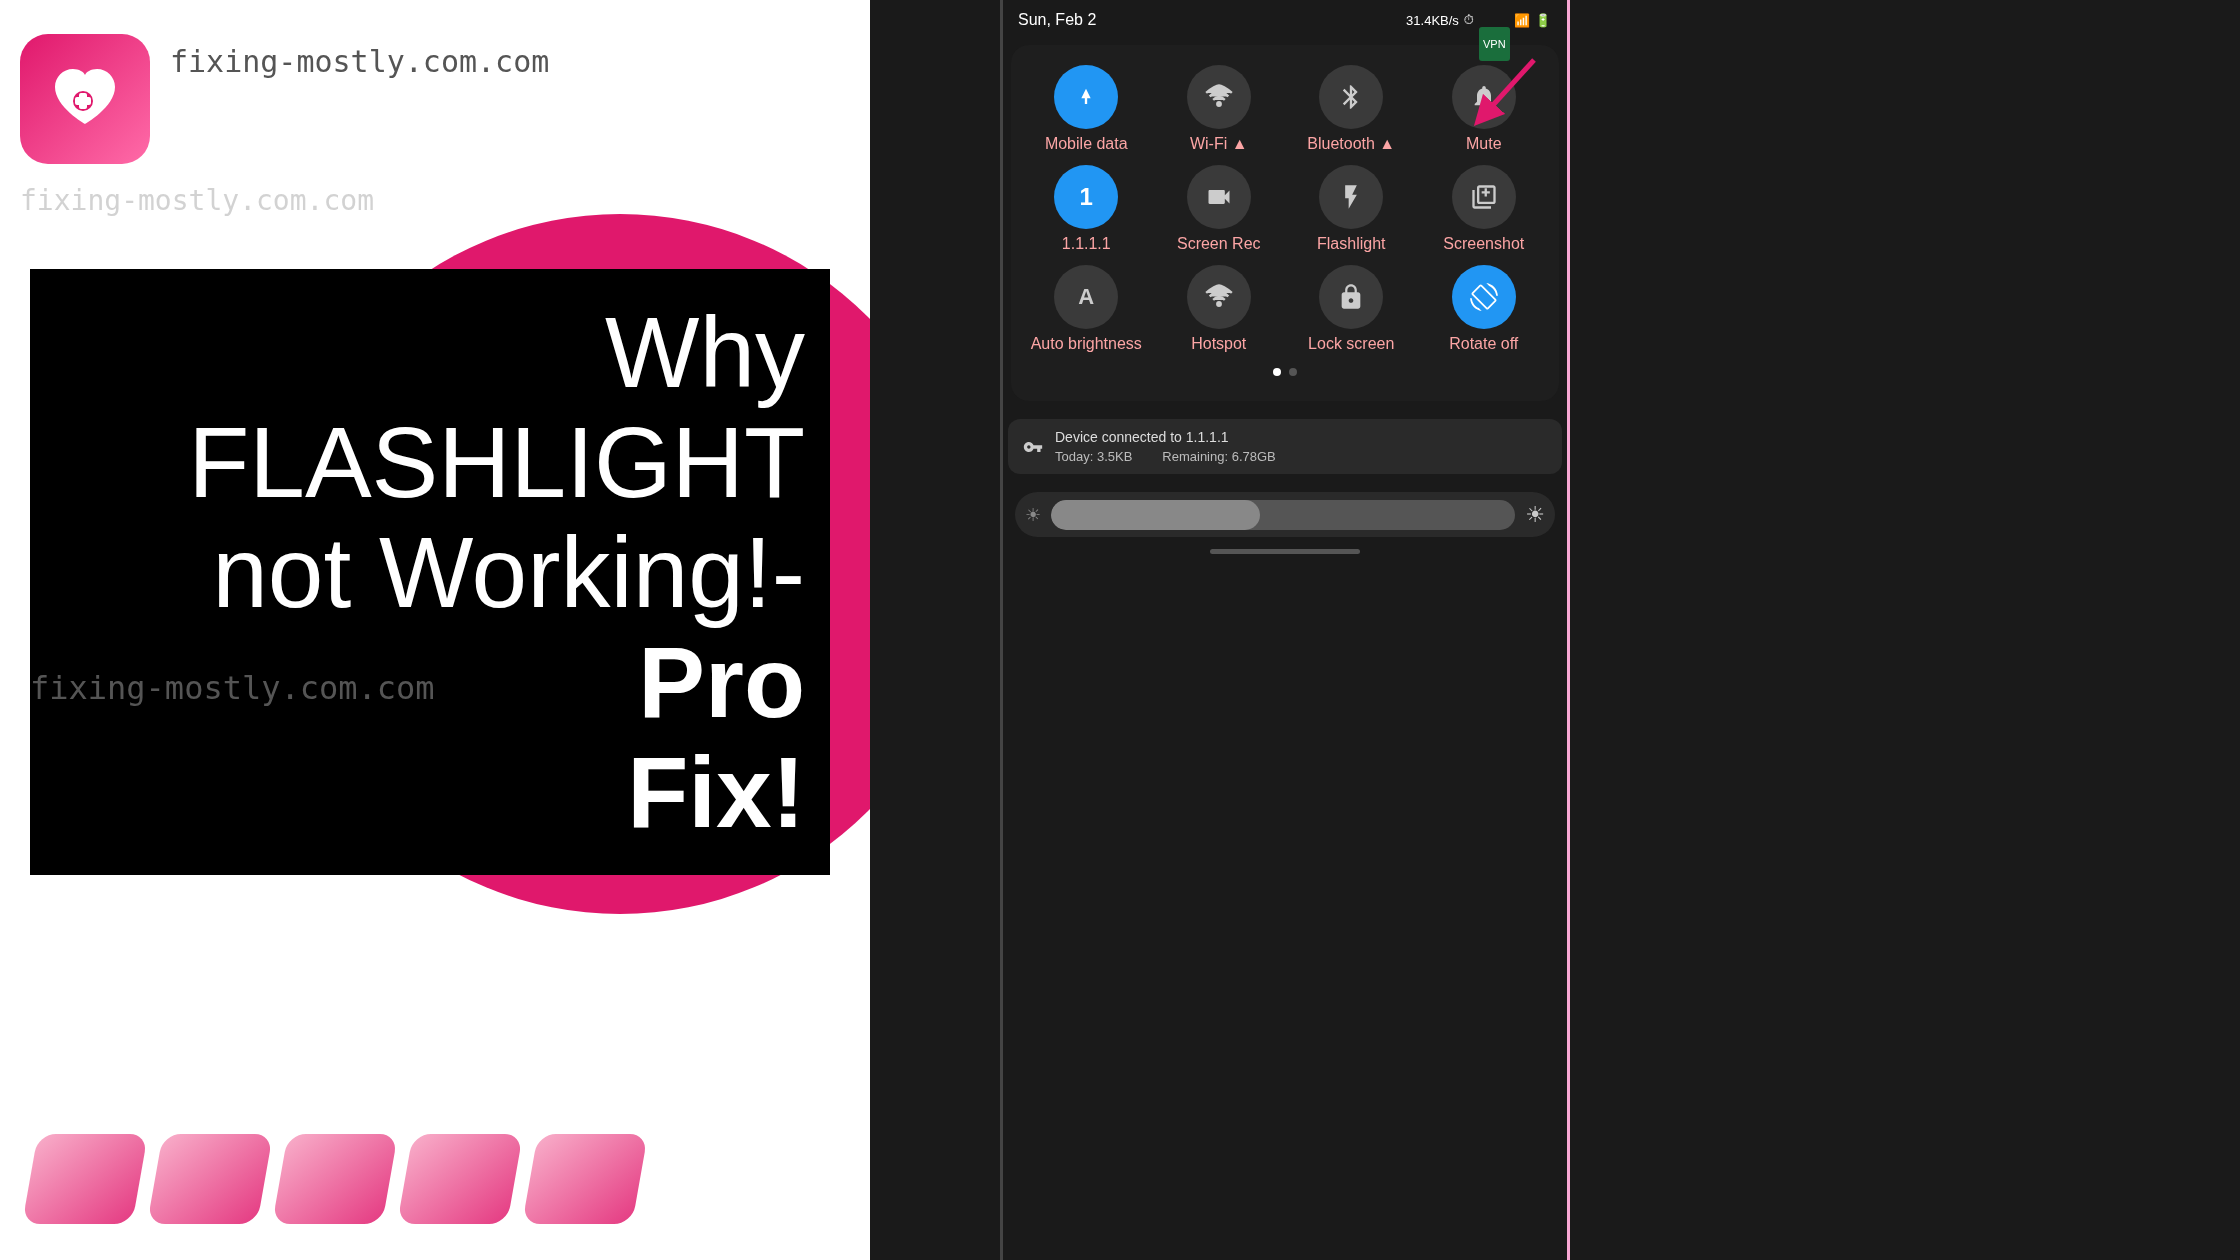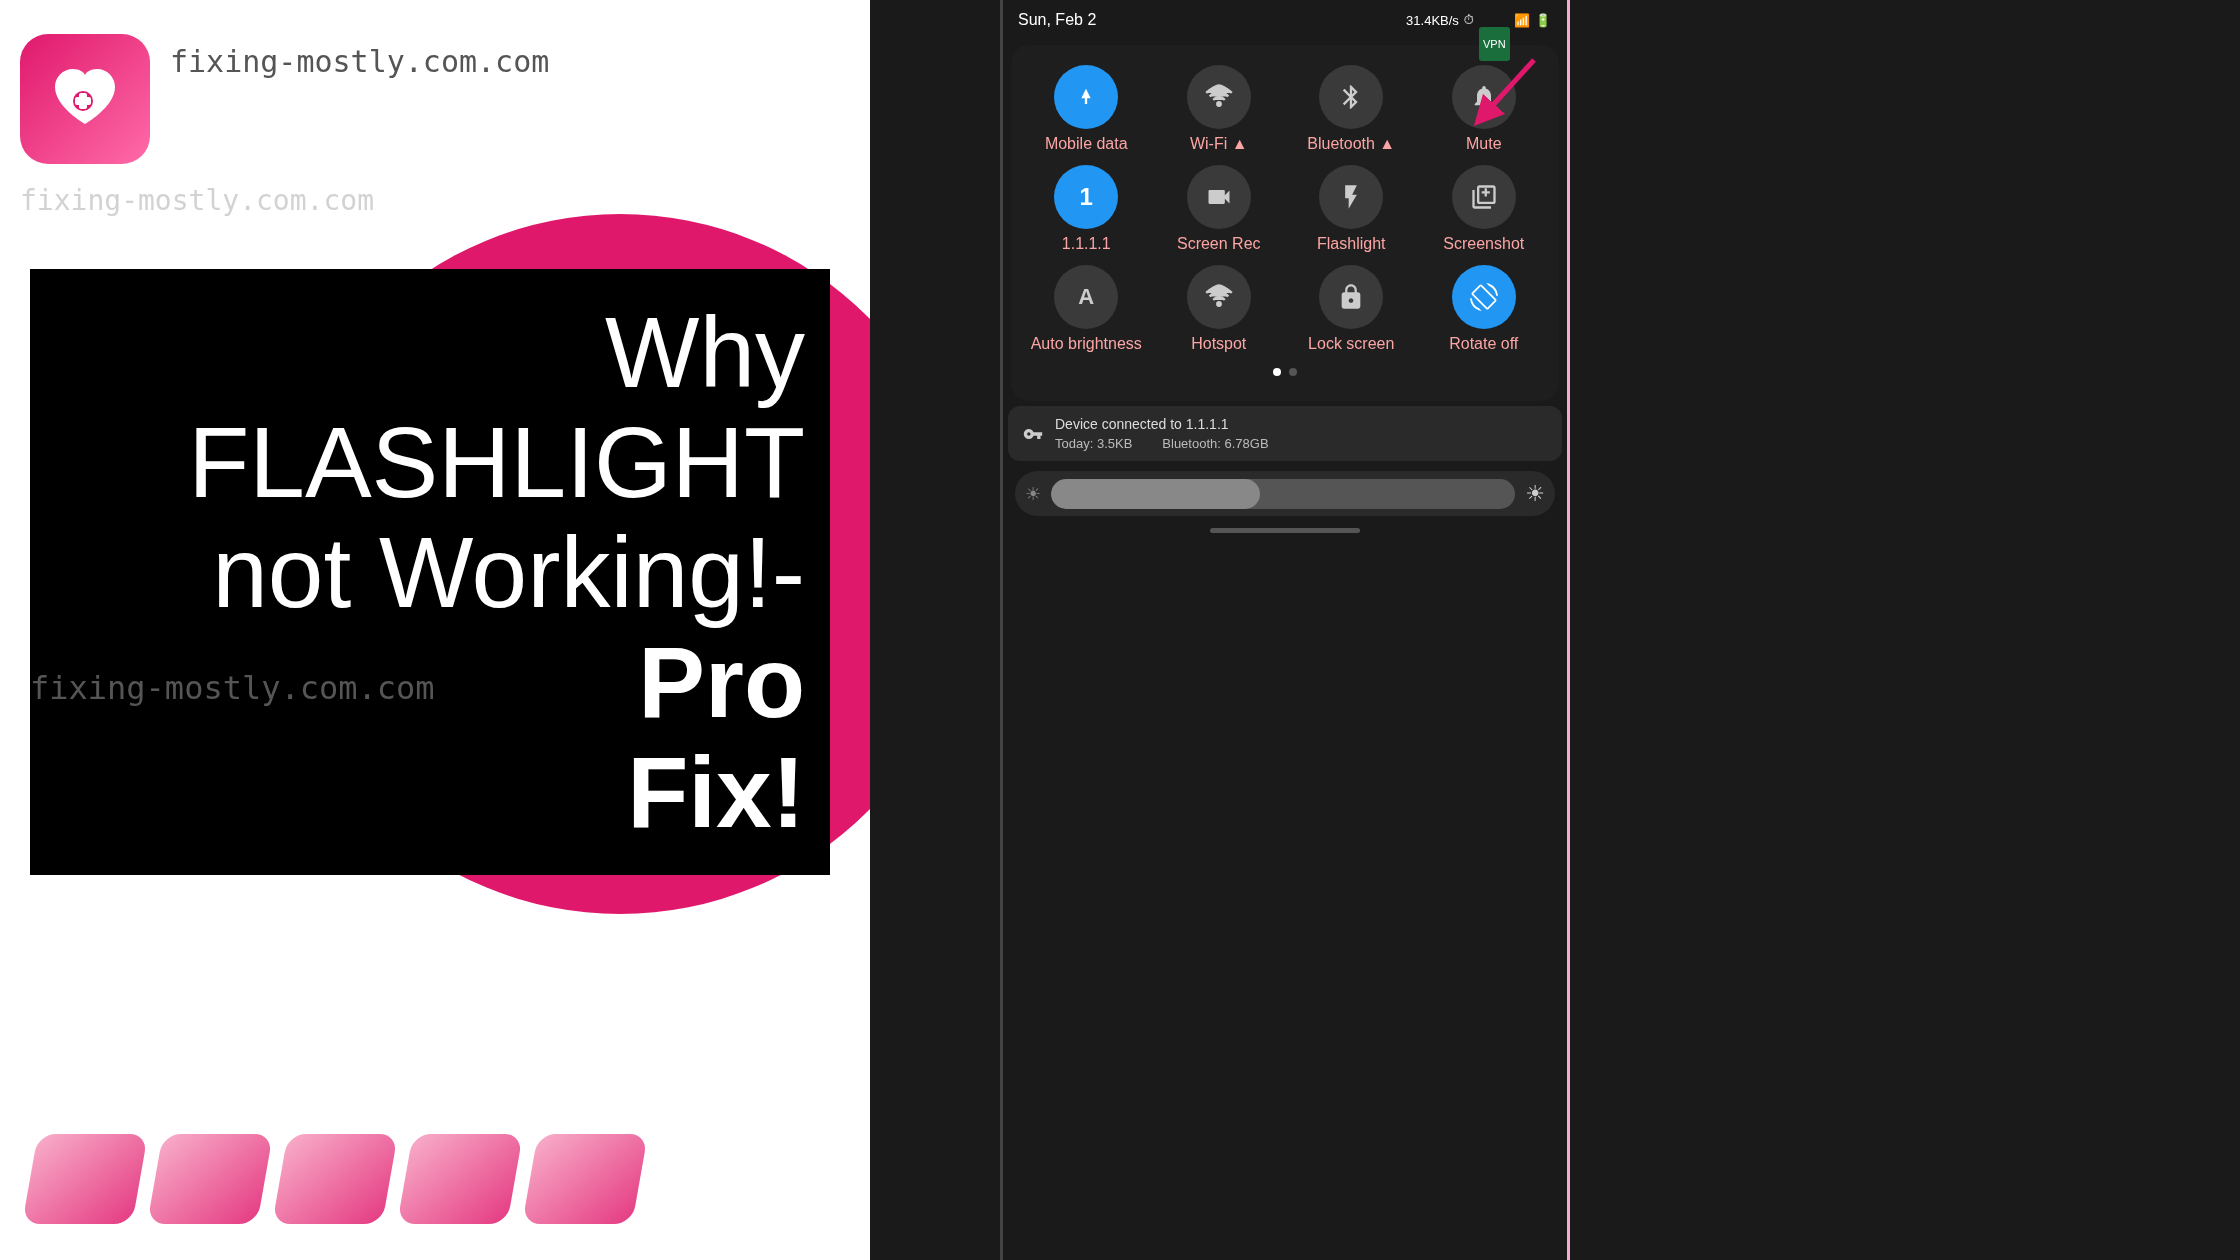--- a/index.html
+++ b/index.html
@@ -223,21 +223,21 @@
     }
 
     .dot.active {
       background: #fff;
     }
 
     
     .vpn-card {
       background: #2a2a2a;
       border-radius: 12px;
-      margin: 5px 5px;
+      margin: 18px 5px;
       padding: 10px 15px;
       display: flex;
       align-items: center;
       gap: 12px;
     }
 
     .vpn-card-row {
       color: #ddd;
       font-size: 14px;
     }
@@ -494,21 +494,21 @@
     </div>
 
     <div class="vpn-card">
       <svg width="20" height="20" viewBox="0 0 24 24" fill="#ccc">
         <path d="M12.65 10C11.83 7.67 9.61 6 7 6c-3.31 0-6 2.69-6 6s2.69 6 6 6c2.61 0 4.83-1.67 5.65-4H17v4h4v-4h2v-4H12.65zM7 14c-1.1 0-2-.9-2-2s.9-2 2-2 2 .9 2 2-.9 2-2 2z"></path>
       </svg>
       <div>
         <div class="vpn-card-row">Device connected to 1.1.1.1</div>
         <div class="vpn-card-sub">
           <span>Today: 3.5KB</span>
-          <span>Bluetooth: 6.78GB</span>
+          <span>Remaining: 6.78GB</span>
         </div>
       </div>
     </div>
 
     <div class="brightness-bar">
       <span class="brightness-icon-left">☀</span>
       <div class="brightness-fill">
         <div class="brightness-fill-inner"></div>
       </div>
       <span class="brightness-icon-right">☀</span>

